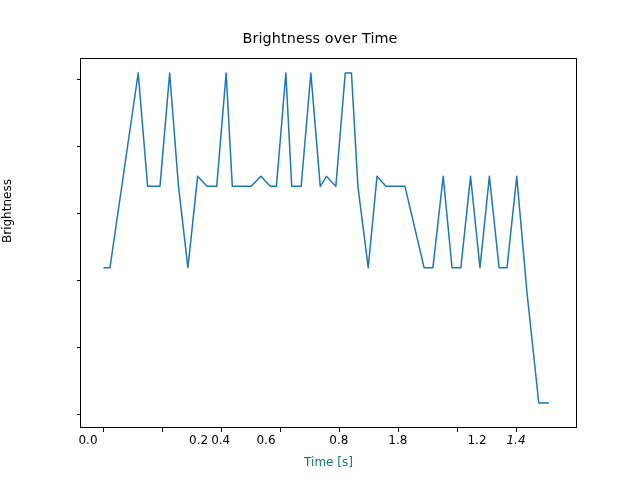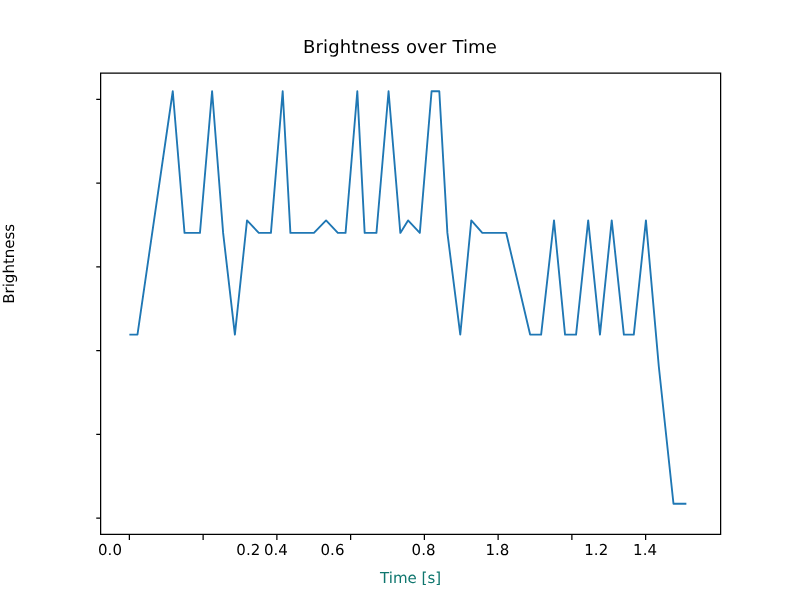--- a/index.html
+++ b/index.html
@@ -125,18 +125,18 @@
       <div class="xtick-mark" style="left: 516.019px;"></div>
     </div>
   <div id="xtick-labels">
       <div class="xtick-label" style="left: 88px;">0.0</div>
       <div class="xtick-label" style="left: 161.652px; margin-left: 37px;">0.2</div>
       <div class="xtick-label" style="left: 220.713px;">0.4</div>
       <div class="xtick-label" style="left: 266px;">0.6</div>
       <div class="xtick-label" style="left: 338.836px;">0.8</div>
       <div class="xtick-label" style="left: 397.897px;">1.8</div>
       <div class="xtick-label" style="left: 477px;">1.2</div>
-      <div class="xtick-label" style="left: 516.019px;">1.4</div>
+      <div class="xtick-label" style="left: 516.019px; font-style: italic;">1.4</div>
     </div>
 
   <div id="xlabel">Time [s]</div>
 
 </div>
 
 </body></html>

